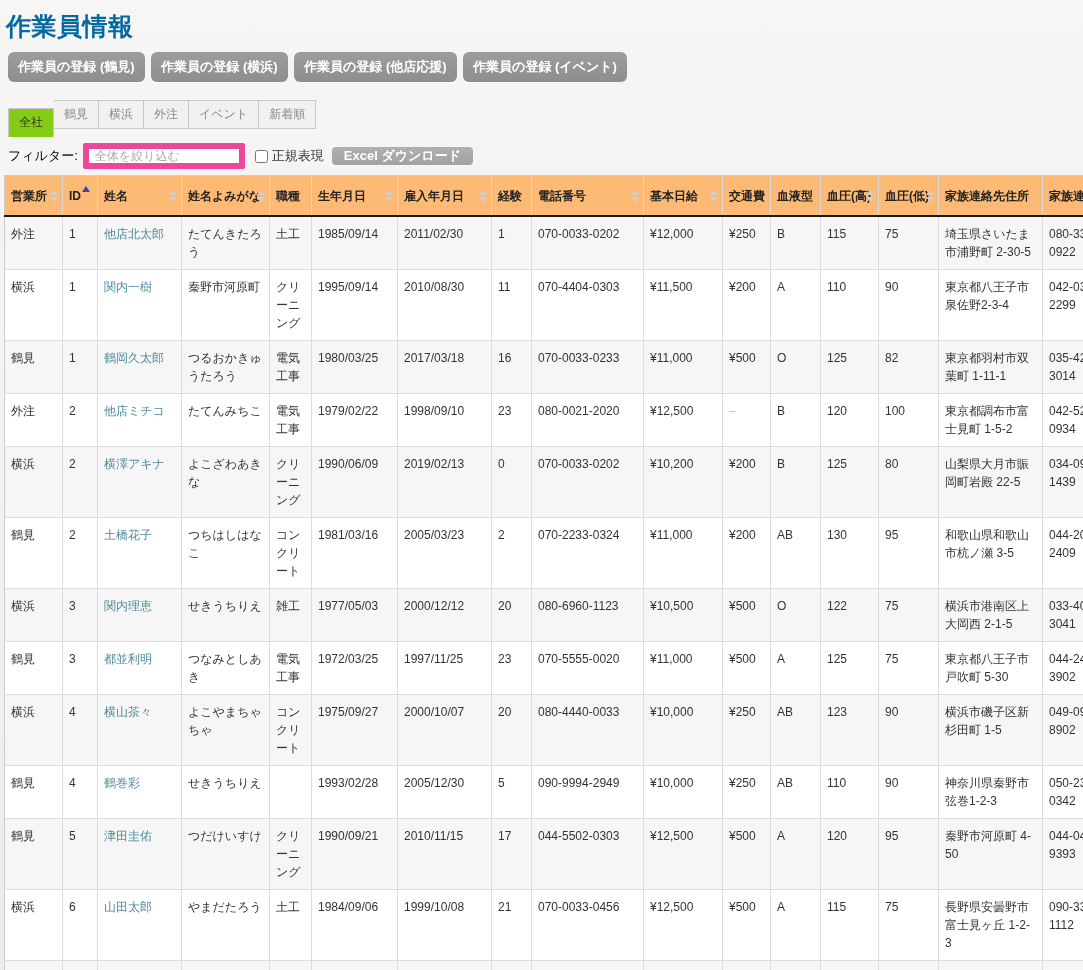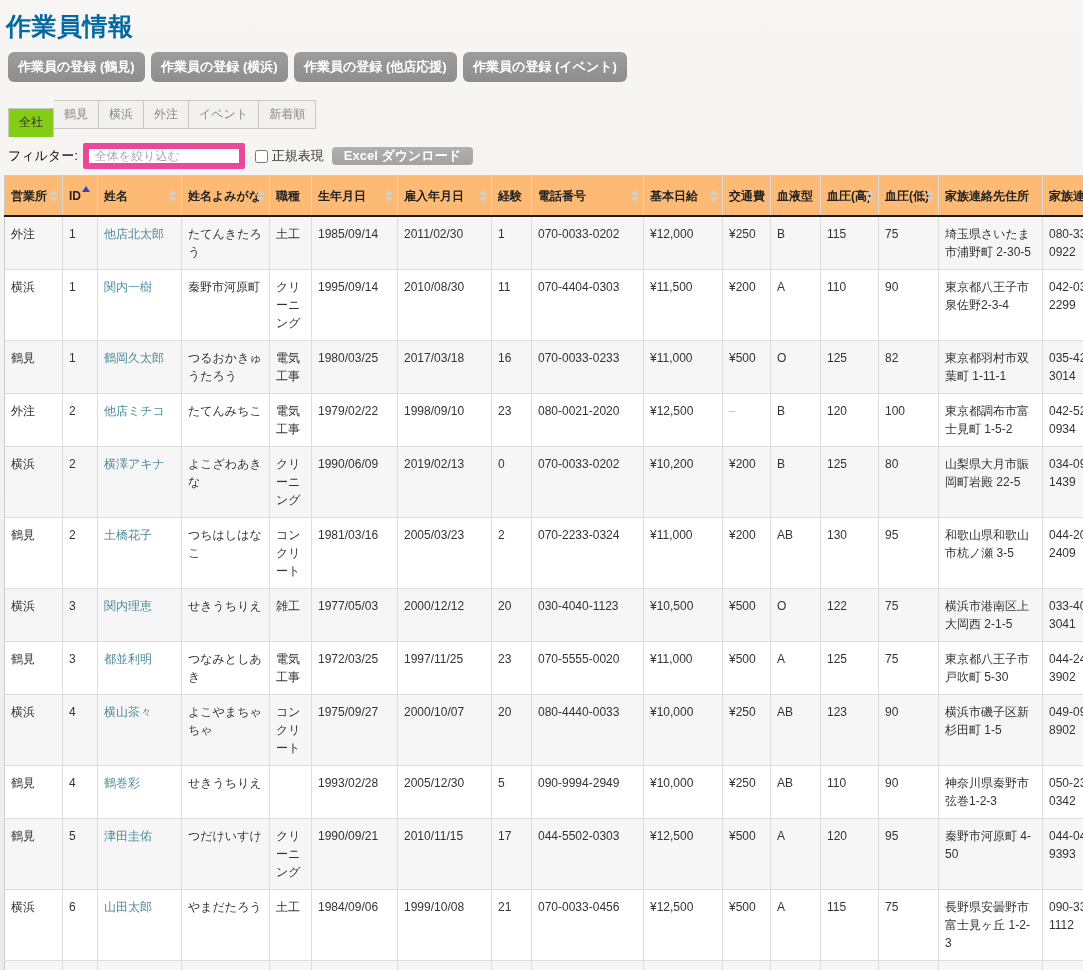--- a/index.html
+++ b/index.html
@@ -291,21 +291,21 @@
           </tr>
           <tr>
             <td>横浜</td>
             <td>3</td>
             <td><a href="#">関内理恵</a></td>
             <td>せきうちりえ</td>
             <td>雑工</td>
             <td>1977/05/03</td>
             <td>2000/12/12</td>
             <td>20</td>
-            <td>030-4040-1123</td>
+            <td>080-6960-1123</td>
             <td>¥10,500</td>
             <td>¥500</td>
             <td>O</td>
             <td>122</td>
             <td>75</td>
             <td>横浜市港南区上大岡西 2-1-5</td>
             <td>
               <div>033-40</div>
               <div>3041</div>
             </td>

